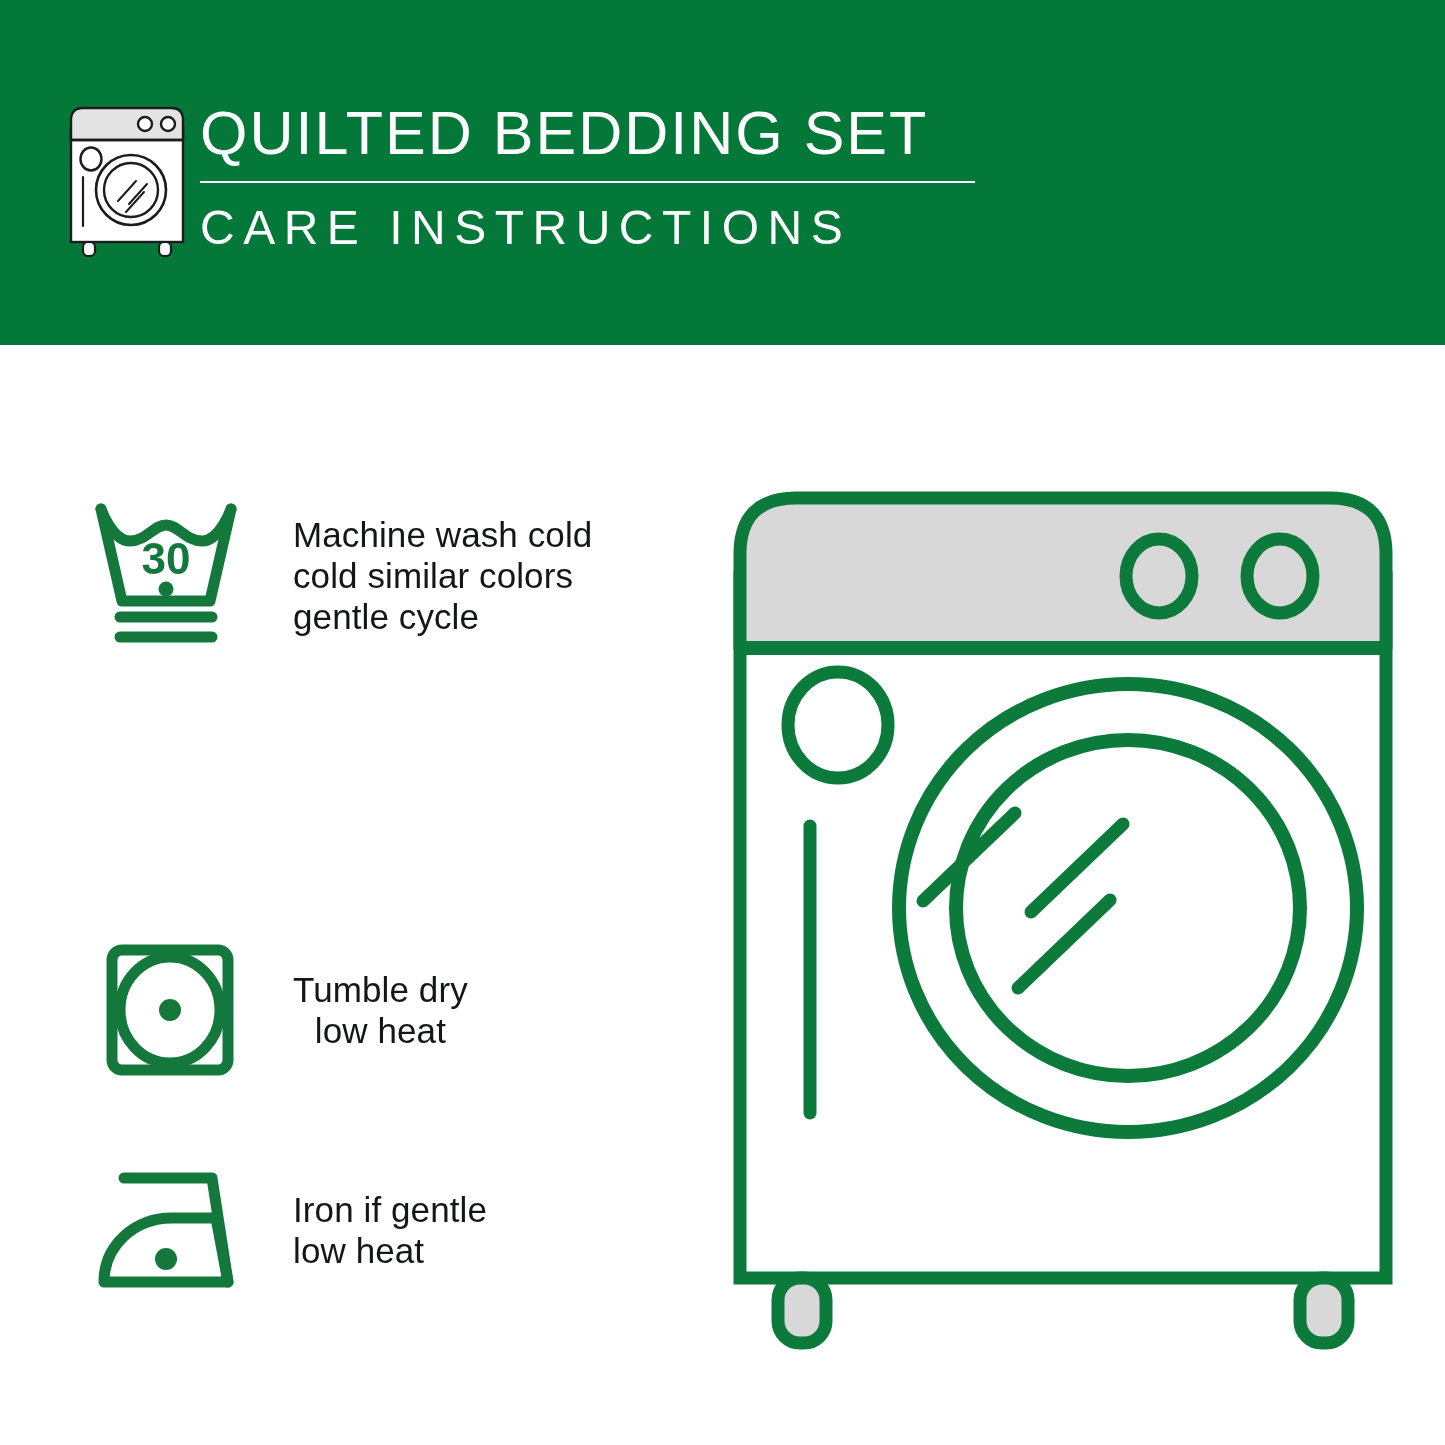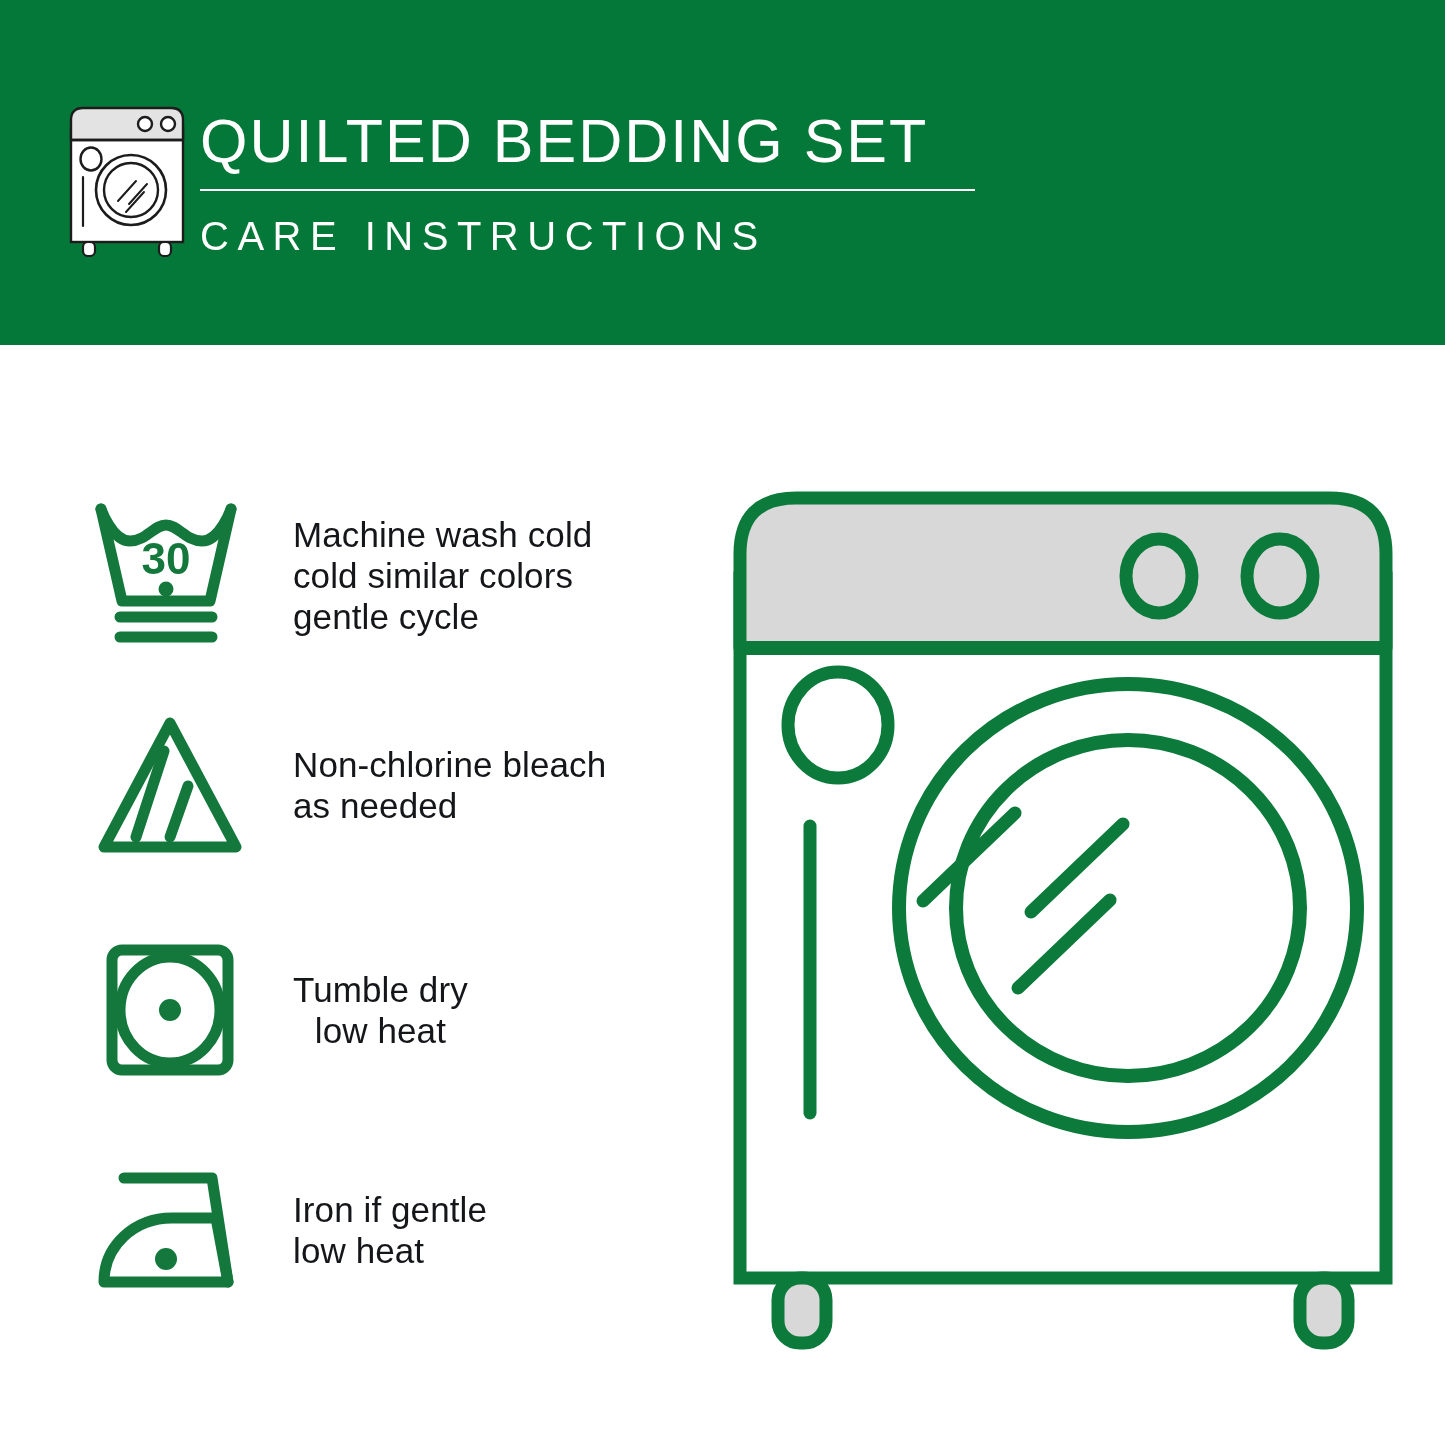--- a/index.html
+++ b/index.html
@@ -45,33 +45,32 @@
   }
 
   #header-title {
     font-size: 61px;
     line-height: 74px;
     font-weight: 300;
     color: #ffffff;
     letter-spacing: 2.0px;
     white-space: nowrap;
     font-family: "Liberation Sans", "DejaVu Sans", sans-serif;
-    margin-top: 8px;
   }
 
   #header-divider {
     width: 775px;
     height: 2px;
     background: #ffffff;
     margin-top: 11px;
     margin-bottom: 11px;
   }
 
   #header-subtitle {
-    font-size: 40px;
+    font-size: 48px;
     line-height: 68px;
     font-weight: 400;
     color: #ffffff;
     letter-spacing: 8.5px;
     white-space: nowrap;
     font-family: "Liberation Sans", "DejaVu Sans", sans-serif;
   }
 
   
   #care-list {
@@ -185,37 +184,20 @@
           <circle cx="76" cy="88" r="7.5" fill="#14783d"></circle>
         </svg>
       </div>
       <div class="care-label">
         <div>Machine wash cold</div>
         <div>cold similar colors</div>
         <div>gentle cycle</div>
       </div>
     </div>
 
-    <div class="care-row" data-row="1">
-      <div class="care-symbol">
-        <svg viewBox="0 0 160 148" width="160" height="148">
-          <g fill="none" stroke="#14783d" stroke-width="11" stroke-linecap="round" stroke-linejoin="round">
-
-            <path d="M80 12 L 146 136 L 14 136 Z"></path>
-
-            <line x1="74" y1="40" x2="46" y2="126"></line>
-            <line x1="98" y1="75" x2="80" y2="126"></line>
-          </g>
-        </svg>
-      </div>
-      <div class="care-label">
-        <div>Non-chlorine bleach</div>
-        <div>as needed</div>
-      </div>
-    </div>
 
     <div class="care-row" data-row="2">
       <div class="care-symbol">
         <svg viewBox="0 0 160 148" width="160" height="148">
           <g fill="none" stroke="#14783d" stroke-width="11" stroke-linejoin="round">
             <rect x="22" y="14" width="116" height="120" rx="10"></rect>
             <ellipse cx="80" cy="74" rx="50" ry="53"></ellipse>
           </g>
           <circle cx="80" cy="74" r="11" fill="#14783d"></circle>
         </svg>

